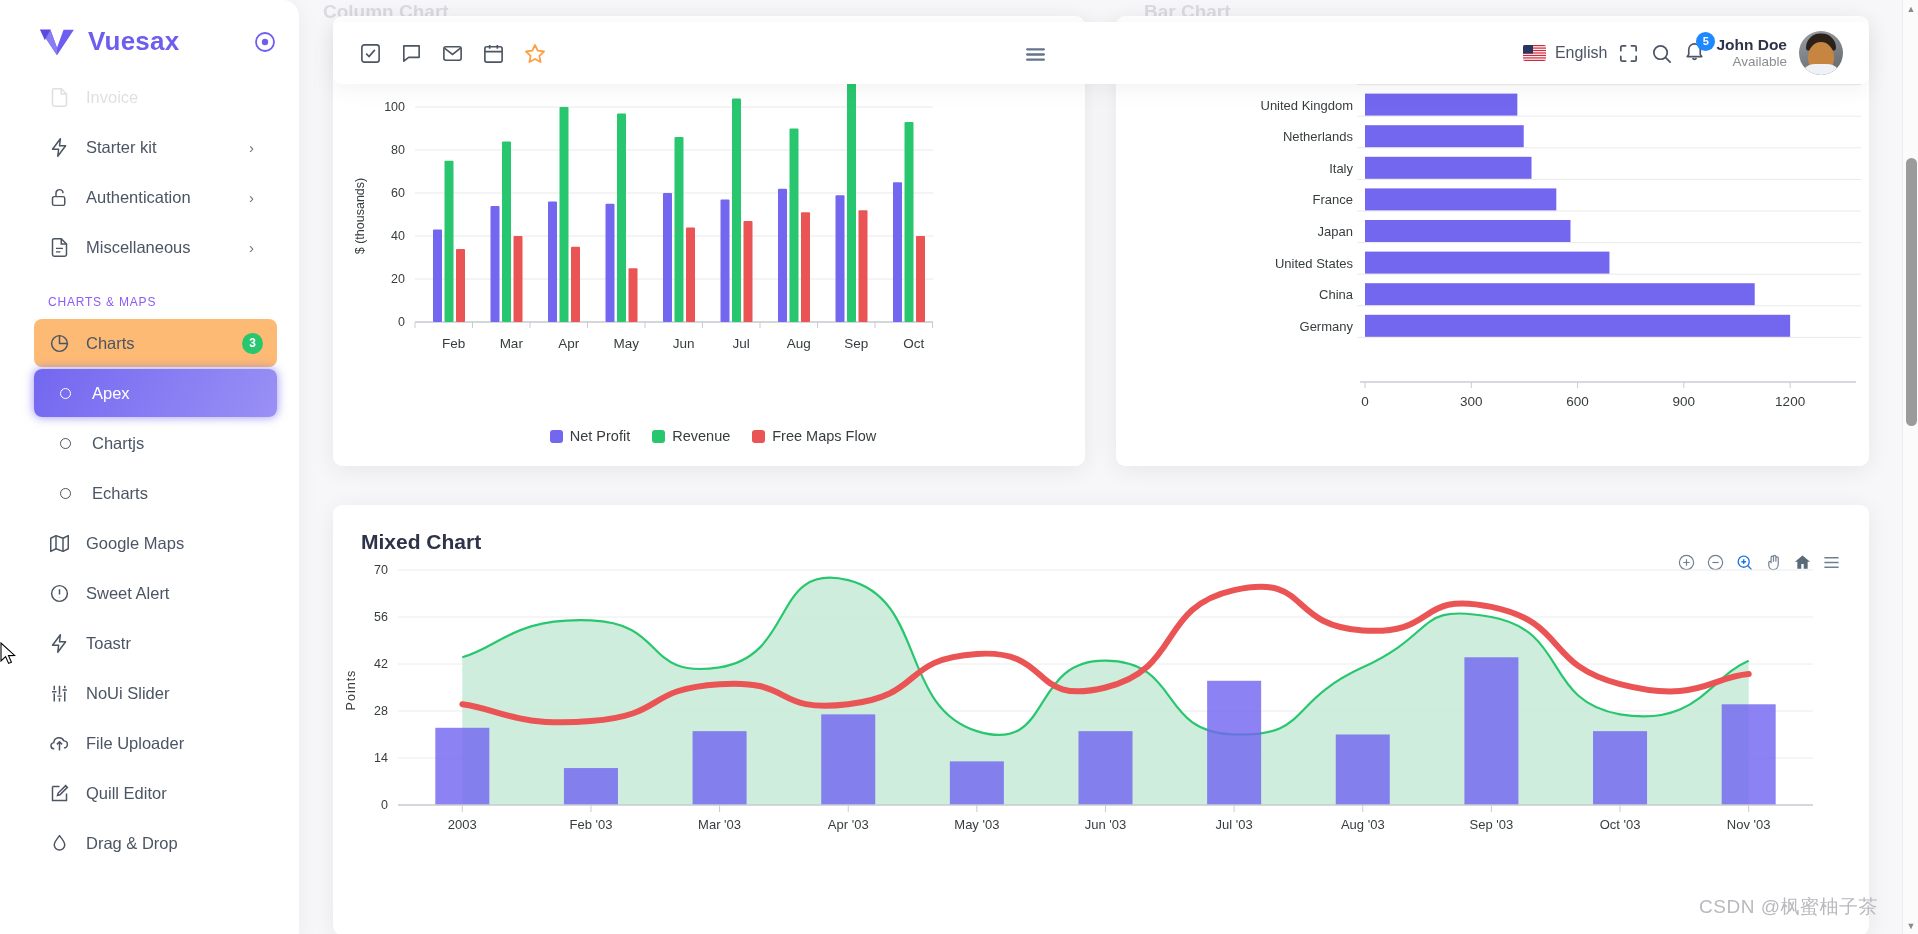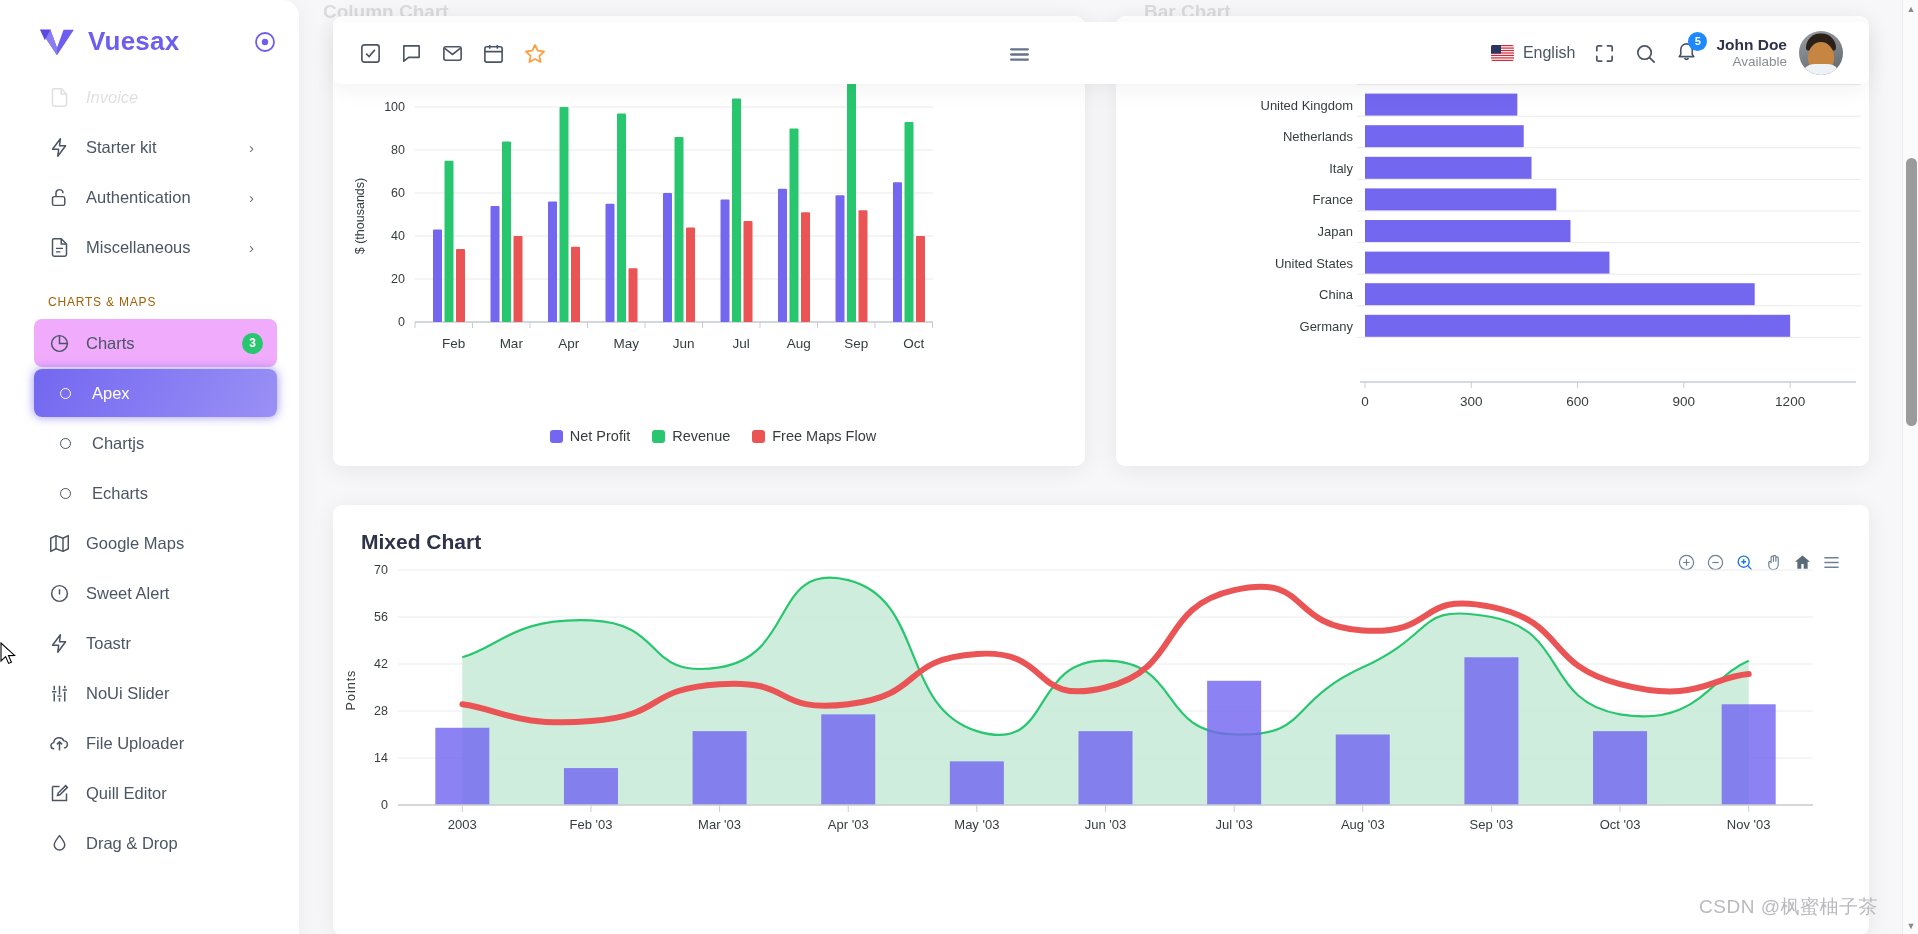--- a/index.html
+++ b/index.html
@@ -43,32 +43,32 @@
     padding: 0 14px;
     border-radius: 8px;
     gap: 16px;
     cursor: pointer;
     color: #4b5563;
   }
   .sb-item .ico { width: 22px; height: 22px; flex: none; display: flex; align-items: center; justify-content: center; }
   .sb-item .lbl { font-size: 16.5px; flex: 1; white-space: nowrap; }
   .sb-item .chev { width: 14px; flex: none; color: #6b7280; font-size: 15px; }
 
-  .sb-item.faded { opacity: .18; font-style: italic; }
-  .sb-item.hover-grey { background: #f0abfc; }
+  .sb-item.faded { opacity: .18; }
+  .sb-item.hover-grey { background: #fdba74; }
   .sb-item.active {
     background: linear-gradient(118deg, #7367f0, #9a90f5);
     color: #ffffff;
     box-shadow: 0 0 10px 1px rgba(115,103,240,.6);
   }
   .sb-item.active .lbl { color:#fff; }
 
   .sb-section {
     font-size: 12px; letter-spacing: .8px;
-    color: #a16207; text-transform: uppercase;
+    color: #8b5cf6; text-transform: uppercase;
     padding: 22px 0 8px 36px; font-weight: 400;
   }
   .badge-green {
     background: #28c76f; color: #fff;
     font-size: 12px; font-weight: 600;
     min-width: 21px; height: 21px; border-radius: 11px;
     display: flex; align-items: center; justify-content: center;
     padding: 0 6px;
   }
   .dot-ring {
@@ -96,21 +96,21 @@
     width: 1536px; height: 62px;
     background: #fff; border-radius: 8px;
     box-shadow: 0 4px 24px rgba(0,0,0,.06);
     display: flex; align-items: center;
     padding: 0 26px;
     z-index: 30;
   }
   .nav-left { display: flex; align-items: center; gap: 18px; }
   .nav-ic { width: 23px; height: 23px; cursor: pointer; color:#4b5563; }
   .nav-center { flex: 1; display: flex; justify-content: center; }
-  .nav-right { display: flex; align-items: center; gap: 18px; }
+  .nav-right { display: flex; align-items: center; gap: 10px; }
   .lang { display: flex; align-items: center; gap: 9px; cursor: pointer; }
   .flag { width: 23px; height: 16px; border-radius: 2px; overflow: hidden; display:block; }
   .lang-txt { font-size: 16px; color: #4b5563; }
   .bell-wrap { position: relative; cursor: pointer; }
   .bell-badge {
     position: absolute; top: -8px; right: -9px;
     background: #1e88ff; color: #fff;
     font-size: 11px; font-weight: 700;
     width: 19px; height: 19px; border-radius: 50%;
     display: flex; align-items: center; justify-content: center;

